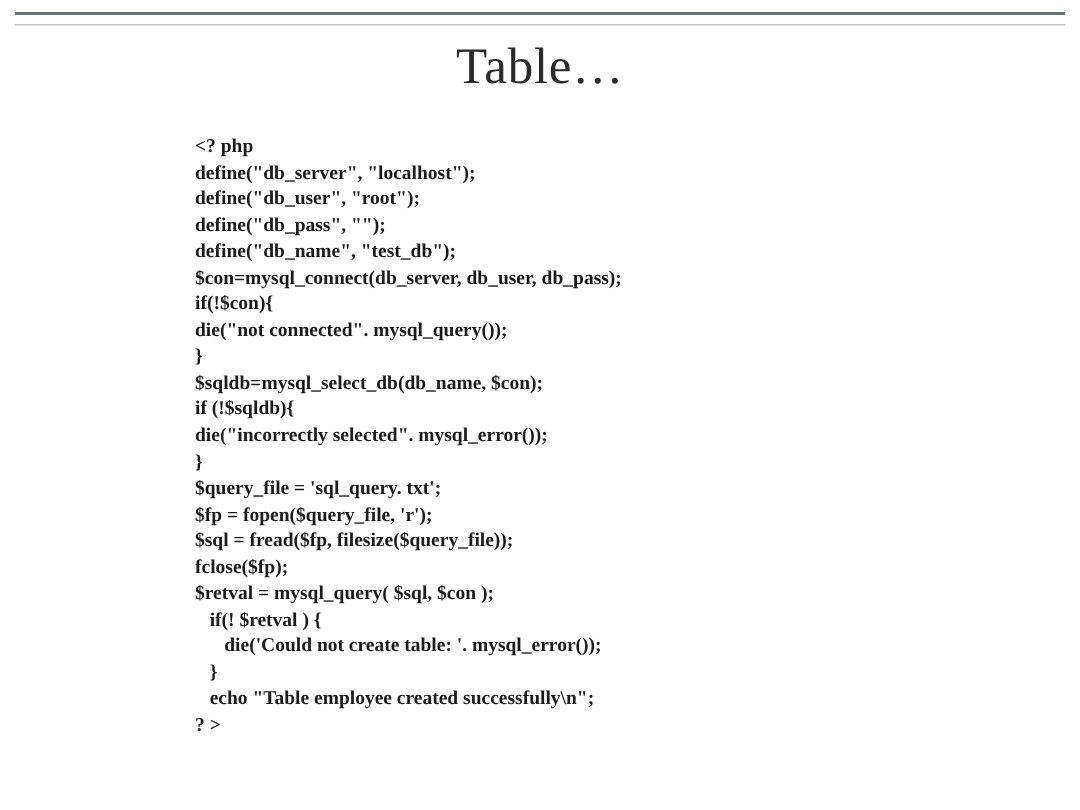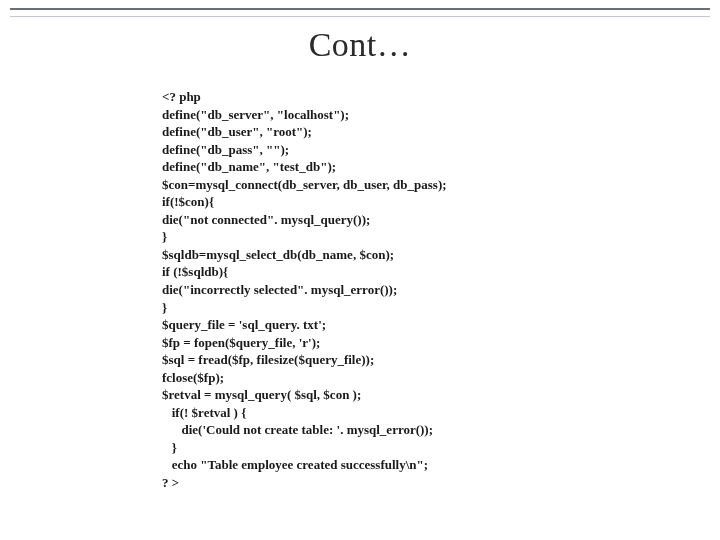--- a/index.html
+++ b/index.html
@@ -42,29 +42,28 @@
     position: absolute;
     top: 88px;
     left: 130px;
     right: 120px;
     font-family: Georgia, 'Times New Roman', serif;
     font-size: 13px;
     line-height: 1.35;
     color: #1a1a1a;
     font-weight: 600;
     white-space: pre;
-    margin-left: 32px;
   }
 </style>
 </head>
 <body>
 
 <div class="slide">
   <div class="top-rule"></div>
-  <div class="title">Cont…</div>
+  <div class="title">Table…</div>
   <div class="code-block">&lt;? php
 define("db_server", "localhost");
 define("db_user", "root");
 define("db_pass", "");
 define("db_name", "test_db");
 $con=mysql_connect(db_server, db_user, db_pass);
 if(!$con){
 die("not connected". mysql_query());
 }
 $sqldb=mysql_select_db(db_name, $con);

